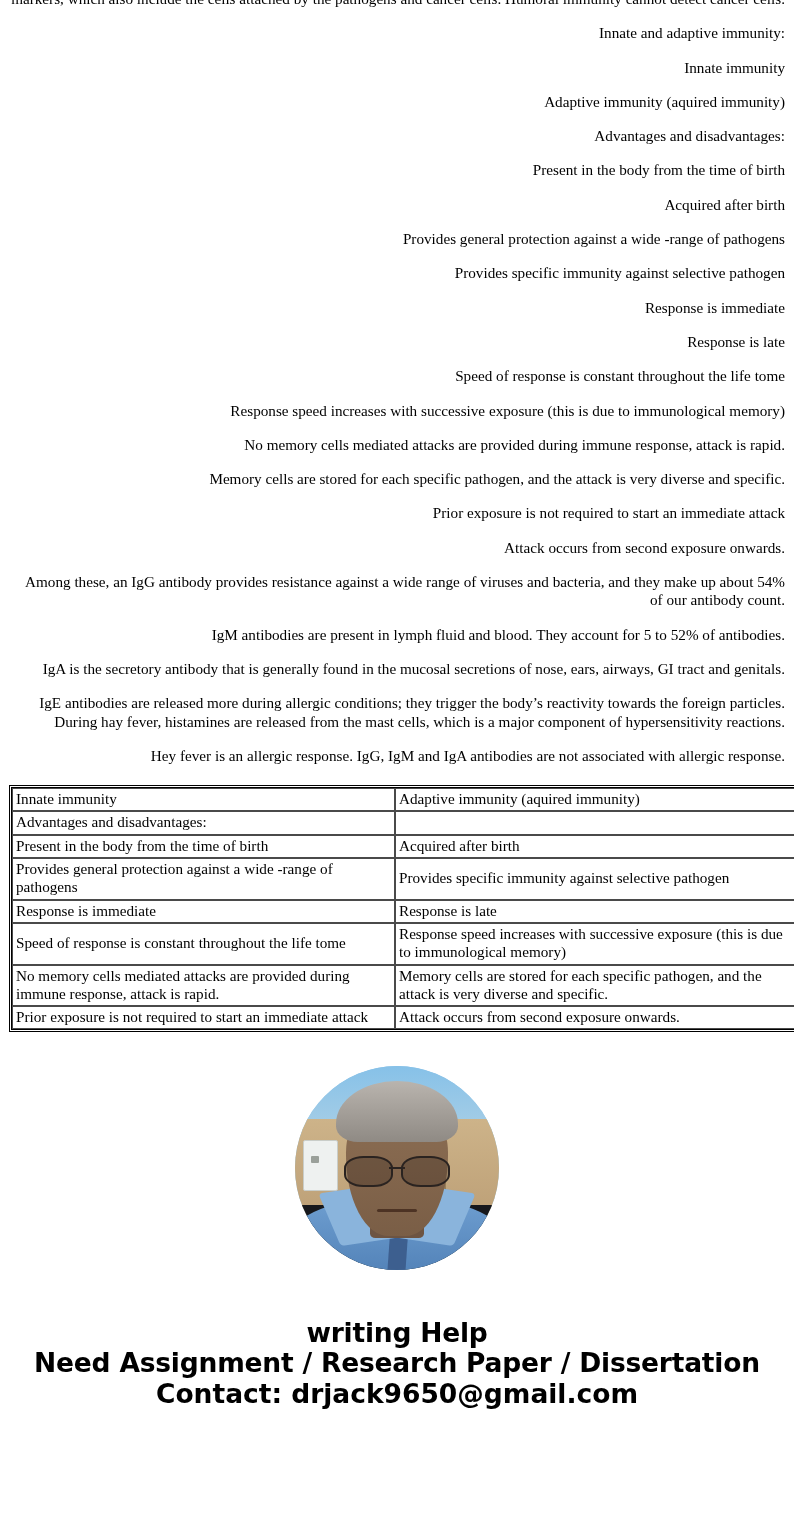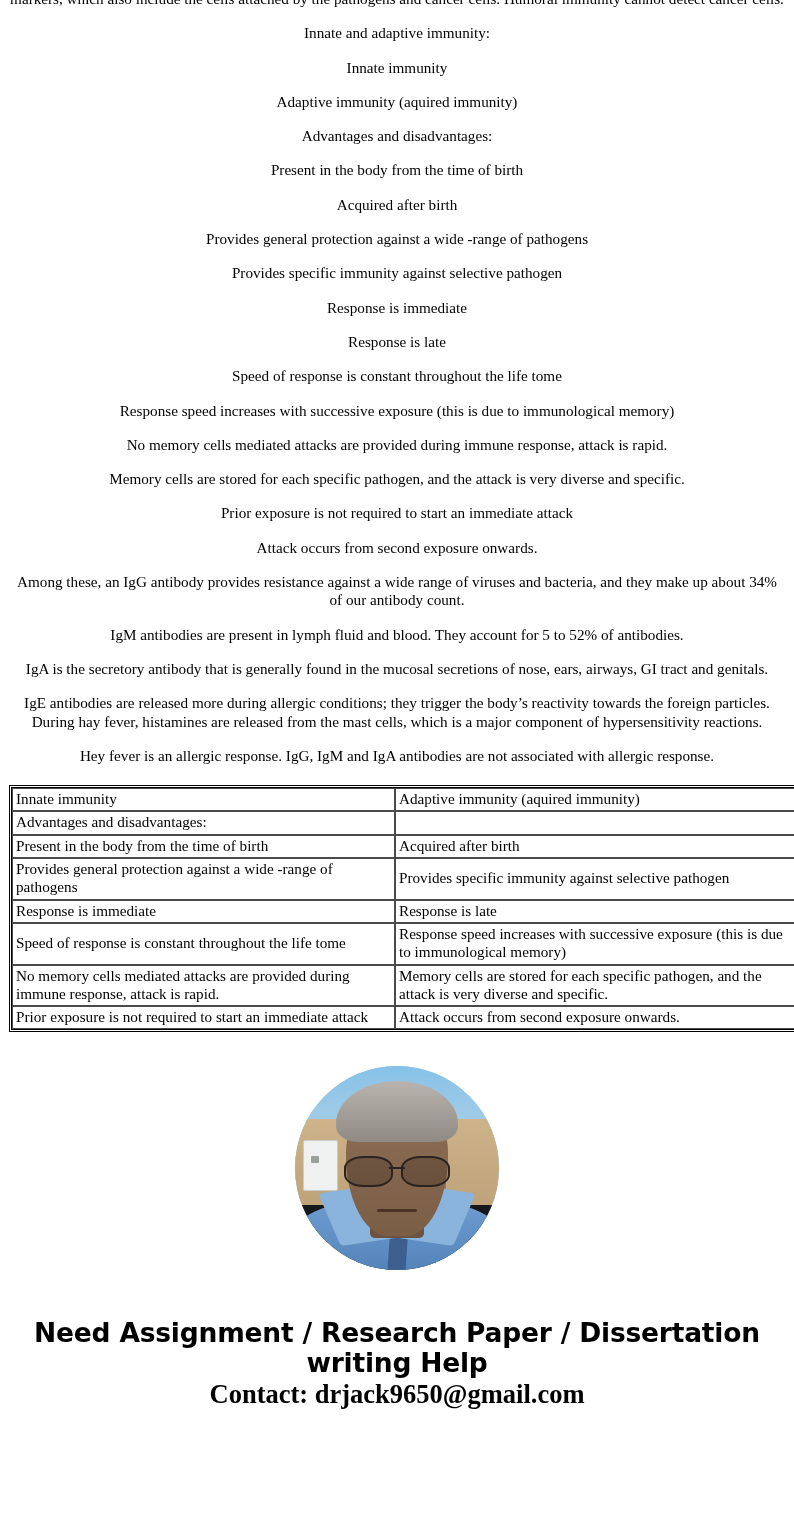--- a/index.html
+++ b/index.html
@@ -22,21 +22,21 @@
   }
   
   .doc {
     padding: 0 9px;
     box-sizing: border-box;
   }
   .para {
     font-size: 15.2px;
     line-height: 18.3px;
     margin: 0 0 16px 0;
-    text-align: center;
+    text-align: right;
   }
   
   .clipped-top {
     margin-top: -10px;
     margin-bottom: 16px;
   }
   
   .table-wrap {
     padding: 0 9px;
     box-sizing: border-box;
@@ -157,21 +157,20 @@
   }
   .cta .l1 {
     font-size: 26.5px;
     line-height: 30px;
     letter-spacing: -0.2px;
   }
   .cta .l3 {
     font-size: 26.5px;
     line-height: 30px;
     margin-top: 1px;
-    font-family: Liberation Serif, serif;
   }
 </style>
 </head>
 <body>
 
 <div class="page">
 
   <div class="doc">
     <p class="para clipped-top">markers, which also include the cells attached by the pathogens and cancer cells. Humoral immunity cannot detect cancer cells.</p>
     <p class="para">Innate and adaptive immunity:</p>
@@ -183,21 +182,21 @@
     <p class="para">Provides general protection against a wide -range of pathogens</p>
     <p class="para">Provides specific immunity against selective pathogen</p>
     <p class="para">Response is immediate</p>
     <p class="para">Response is late</p>
     <p class="para">Speed of response is constant throughout the life tome</p>
     <p class="para">Response speed increases with successive exposure (this is due to immunological memory)</p>
     <p class="para">No memory cells mediated attacks are provided during immune response, attack is rapid.</p>
     <p class="para">Memory cells are stored for each specific pathogen, and the attack is very diverse and specific.</p>
     <p class="para">Prior exposure is not required to start an immediate attack</p>
     <p class="para">Attack occurs from second exposure onwards.</p>
-    <p class="para">Among these, an IgG antibody provides resistance against a wide range of viruses and bacteria, and they make up about 34% of our antibody count.</p>
+    <p class="para">Among these, an IgG antibody provides resistance against a wide range of viruses and bacteria, and they make up about 54% of our antibody count.</p>
     <p class="para">IgM antibodies are present in lymph fluid and blood. They account for 5 to 52% of antibodies.</p>
     <p class="para">IgA is the secretory antibody that is generally found in the mucosal secretions of nose, ears, airways, GI tract and genitals.</p>
     <p class="para">IgE antibodies are released more during allergic conditions; they trigger the body’s reactivity towards the foreign particles. During hay fever, histamines are released from the mast cells, which is a major component of hypersensitivity reactions.</p>
     <p class="para">Hey fever is an allergic response. IgG, IgM and IgA antibodies are not associated with allergic response.</p>
   </div>
 
   <div class="table-wrap">
     <table class="cmp">
       <tbody>
         <tr>
@@ -254,18 +253,18 @@
       <div class="av-glasses">
         <span class="lens l"></span>
         <span class="bridge"></span>
         <span class="lens r"></span>
       </div>
       <div class="av-mouth"></div>
     </div>
   </div>
 
   <div class="cta">
+    <div class="l1">writing Help</div>
     <div class="l1">Need Assignment / Research Paper / Dissertation</div>
-    <div class="l1">writing Help</div>
     <div class="l3">Contact: drjack9650@gmail.com</div>
   </div>
 
 </div>
 
 </body></html>

